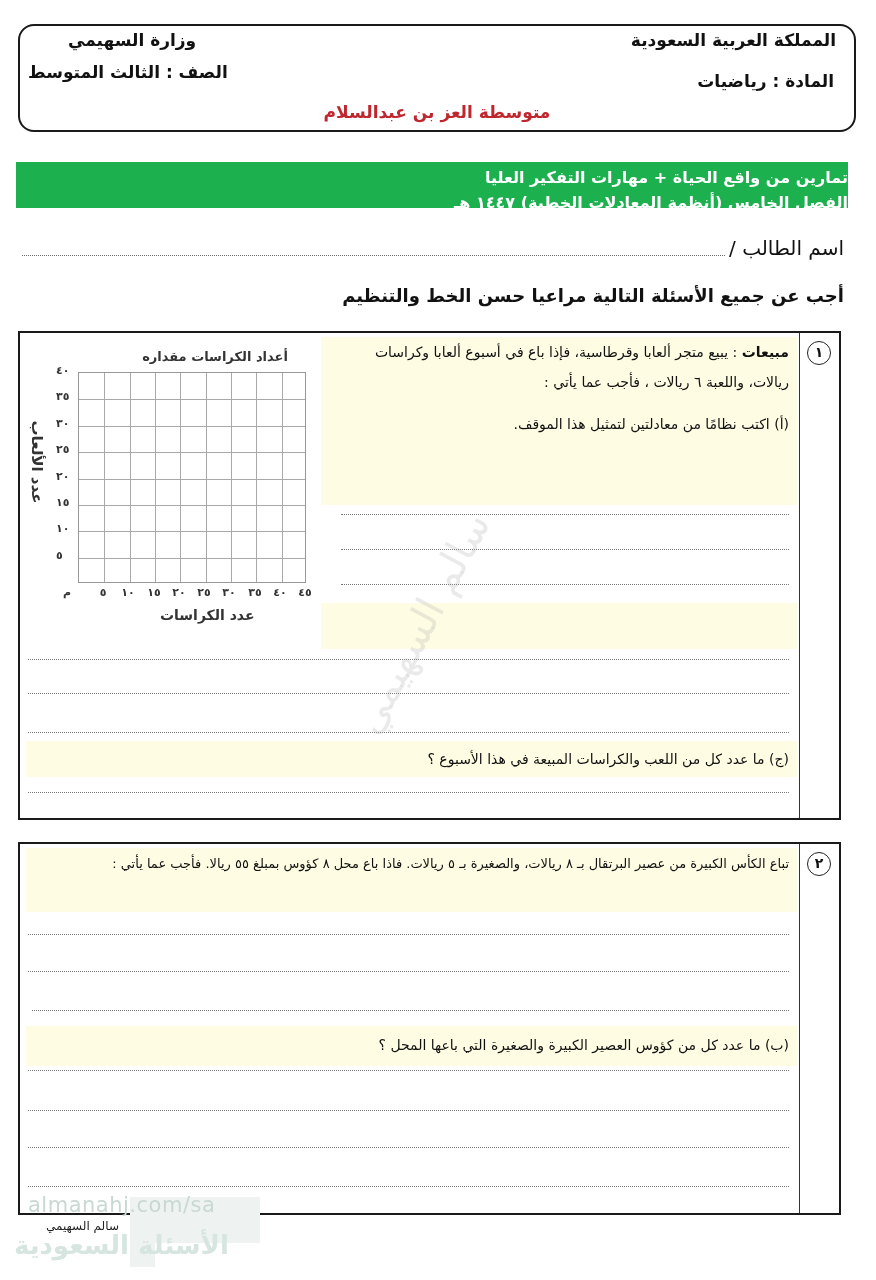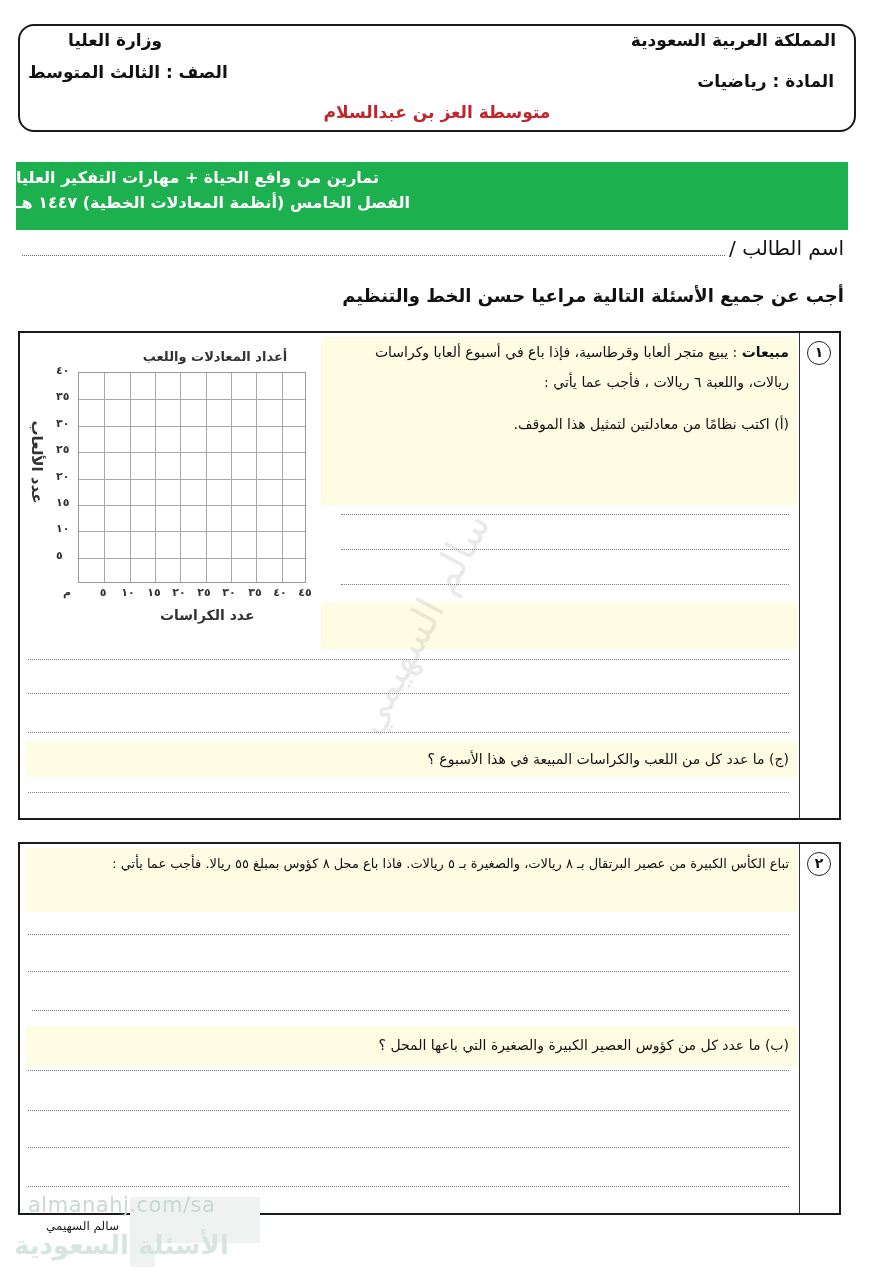--- a/index.html
+++ b/index.html
@@ -13,22 +13,22 @@
   }
   .hdr-text { position: absolute; font-weight: bold; font-size: 17px; color: #111; white-space: nowrap; }
   .hdr-kingdom { right: 18px; top: 4px; }
   .hdr-ministry { left: 48px; top: 4px; }
   .hdr-subject { right: 20px; top: 45px; }
   .hdr-grade { left: 8px; top: 36px; }
   .hdr-school { left: 0; right: 0; text-align: center; top: 76px; color: #c0262d; font-size: 17px; }
 
   
   .banner {
-    position: absolute; left: 16px; top: 162px; width: 832px; height: 68px;
-    background: #1db04e; color: #fff; text-align: left;
+    position: absolute; left: 16px; top: 162px; width: 832px; height: 46px;
+    background: #1db04e; color: #fff; text-align: right;
     font-weight: bold; font-size: 16px; line-height: 25px; padding-top: 3px;
   }
 
   
   .student-name { position: absolute; right: 32px; top: 236px; left: 22px; height: 24px; display: flex; align-items: flex-end; }
   .student-name .lbl { font-weight: normal; font-size: 20px; white-space: nowrap; }
   .student-name .dots { flex: 1; border-bottom: 1.5px dotted #666; margin-bottom: 4px; margin-right: 4px; }
 
   .instructions { position: absolute; right: 32px; top: 285px; font-weight: bold; font-size: 18px; white-space: nowrap; }
 
@@ -71,21 +71,21 @@
   .footer-author { position: absolute; left: 46px; top: 1219px; font-size: 12px; color: #222; }
   .footer-brand { position: absolute; left: 14px; top: 1230px; font-size: 26px; color: #d6e5df; font-weight: bold; white-space: nowrap; }
   .footer-block1 { position: absolute; left: 130px; top: 1197px; width: 25px; height: 70px; background: #eef3f1; }
   .footer-block2 { position: absolute; left: 155px; top: 1197px; width: 105px; height: 46px; background: #eef3f1; }
 </style>
 </head>
 <body>
 
 <div class="header-box">
   <div class="hdr-text hdr-kingdom">المملكة العربية السعودية</div>
-  <div class="hdr-text hdr-ministry">وزارة العليا</div>
+  <div class="hdr-text hdr-ministry">وزارة السهيمي</div>
   <div class="hdr-text hdr-subject">المادة : رياضيات</div>
   <div class="hdr-text hdr-grade">الصف : الثالث المتوسط</div>
   <div class="hdr-text hdr-school">متوسطة العز بن عبدالسلام</div>
 </div>
 
 <div class="banner">
   <div>تمارين من واقع الحياة + مهارات التفكير العليا</div>
   <div>الفصل الخامس (أنظمة المعادلات الخطية) ١٤٤٧ هـ</div>
 </div>
 
@@ -116,21 +116,21 @@
 
   <div class="dotline" style="right:50px; left:8px; top:326px;"></div>
   <div class="dotline" style="right:50px; left:8px; top:360px;"></div>
   <div class="dotline" style="right:50px; left:8px; top:399px;"></div>
 
   <div class="hl" style="right:42px; left:6px; top:408px; height:36px;"></div>
   <div class="qtext" style="right:50px; top:411px; width:760px;">(ج) ما عدد كل من اللعب والكراسات المبيعة في هذا الأسبوع ؟</div>
   <div class="dotline" style="right:50px; left:8px; top:459px;"></div>
 
   <div class="chart">
-    <div class="chart-title">أعداد المعادلات واللعب</div>
+    <div class="chart-title">أعداد الكراسات مقداره</div>
     <div class="grid">
       <div class="gv" style="left:25.3px"></div>
       <div class="gv" style="left:50.7px"></div>
       <div class="gv" style="left:76px"></div>
       <div class="gv" style="left:101.3px"></div>
       <div class="gv" style="left:126.7px"></div>
       <div class="gv" style="left:152px"></div>
       <div class="gv" style="left:177.3px"></div>
       <div class="gv" style="left:202.7px"></div>
       <div class="gh" style="top:26.4px"></div>

